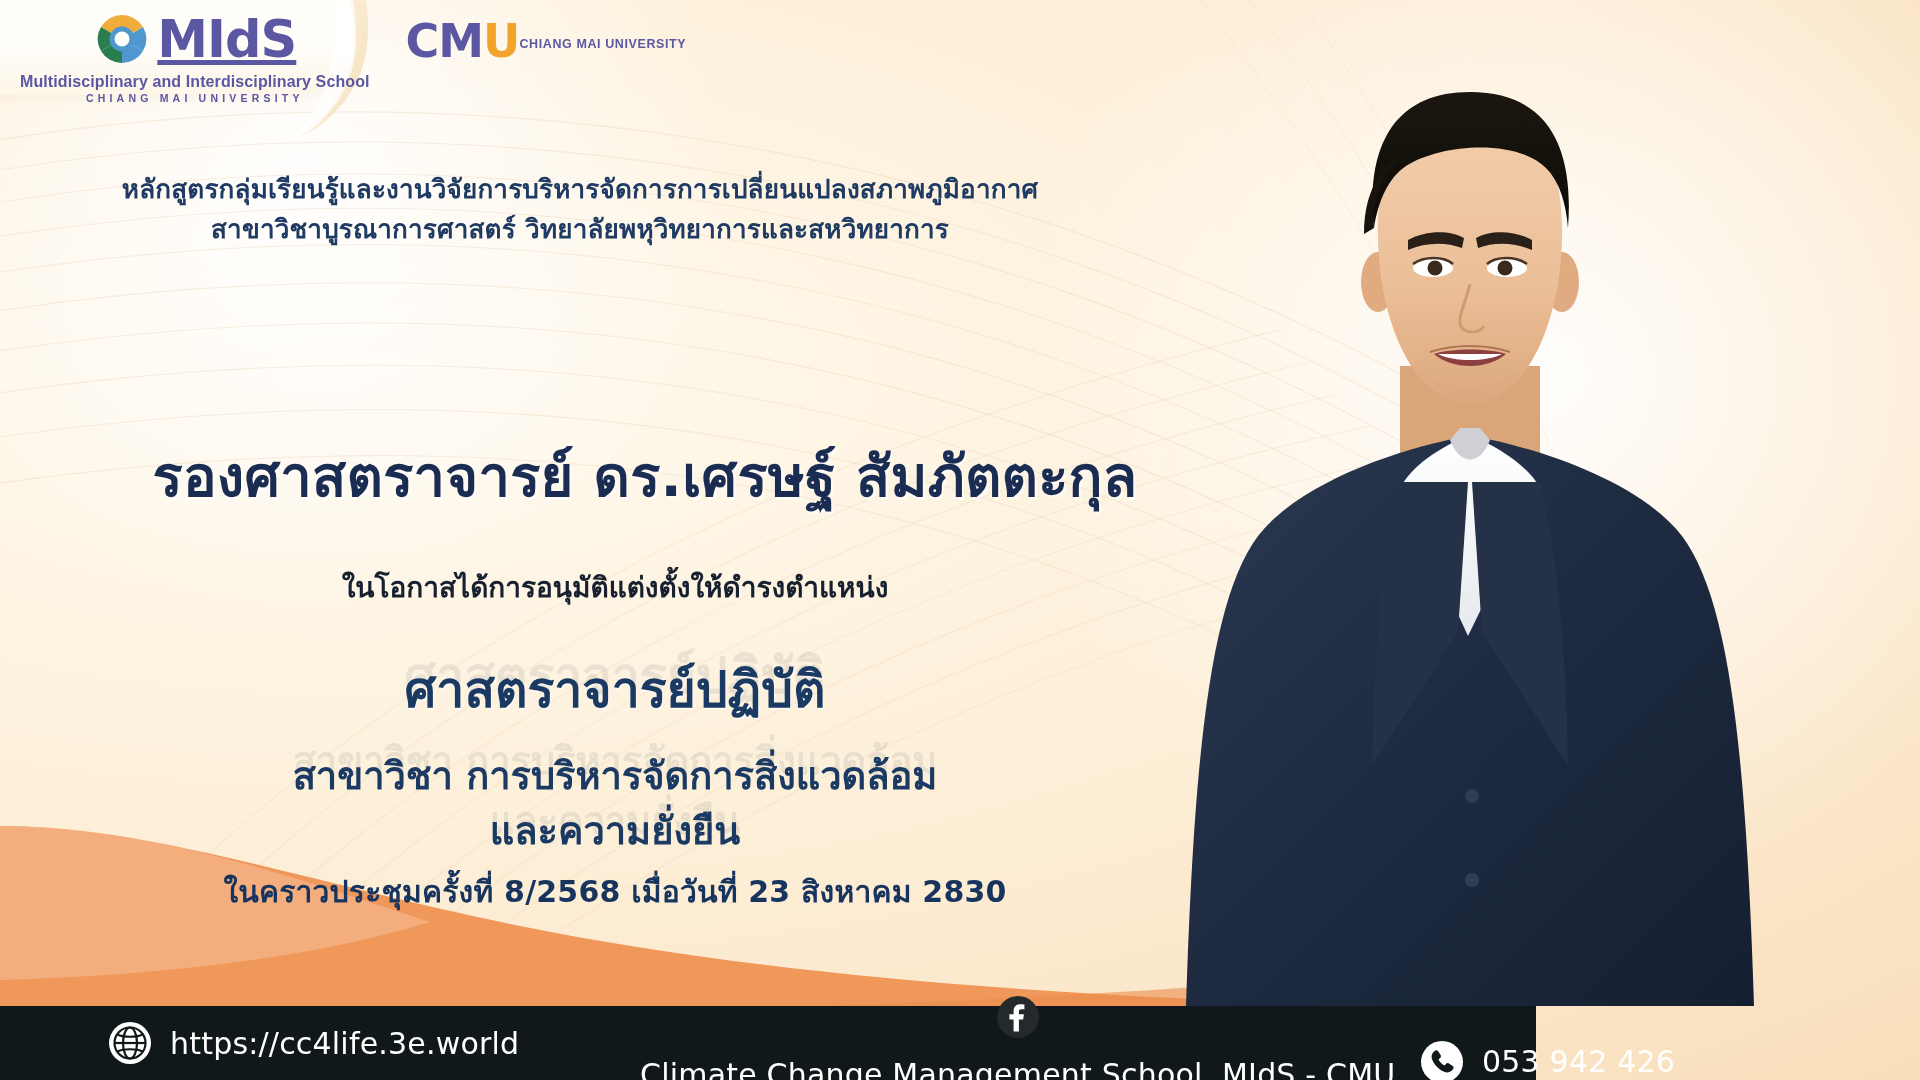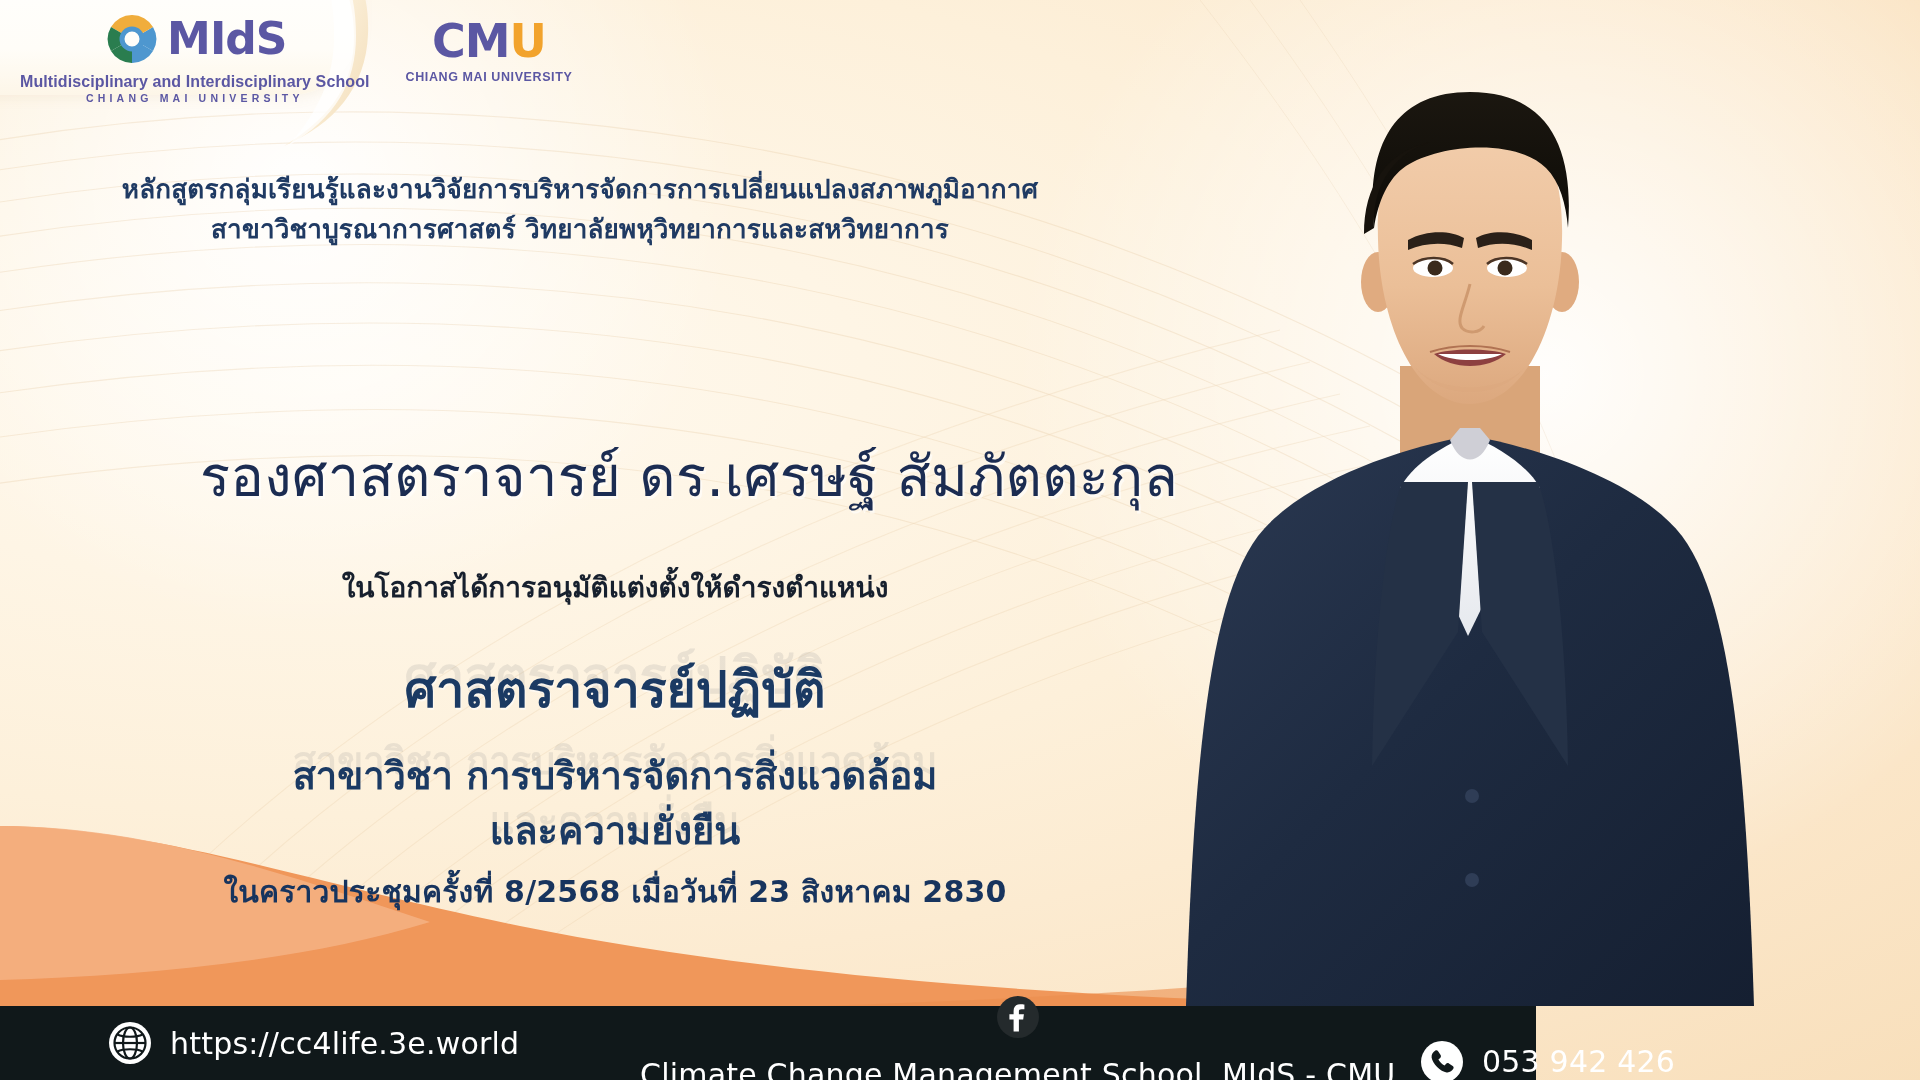--- a/index.html
+++ b/index.html
@@ -47,32 +47,33 @@
 
   .logos{
     position:absolute; left:20px; top:10px;
     display:flex; align-items:flex-start; gap:36px;
   }
   .mids-logo{ display:flex; align-items:center; flex-direction:column; }
   .mids-row{ display:flex; align-items:center; gap:6px; }
   .mids-mark{ width:58px; height:58px; }
   .mids-word{
     font-family:"DejaVu Sans", sans-serif;
-    font-size:44px; font-weight:700; color:#5b57a3; letter-spacing:-1px;
+    font-size:51px; font-weight:700; color:#5b57a3; letter-spacing:-1px;
     line-height:1;
+    text-decoration:underline;
   }
   .mids-sub1{
     font-size:16px; font-weight:700; color:#5b57a3; margin-top:5px; letter-spacing:.1px;
     text-align:center; white-space:nowrap;
   }
   .mids-sub2{
     font-size:10.5px; font-weight:700; color:#5b57a3; letter-spacing:4.2px;
     text-align:center; white-space:nowrap; margin-top:1px;
   }
-  .cmu-logo{ display:flex; flex-direction:column; align-items:center; padding-top:8px;}
+  .cmu-logo{ display:flex; align-items:center; padding-top:8px;}
   .cmu-word{
     font-family:"DejaVu Sans", sans-serif;
     font-size:46px; font-weight:700; color:#5b57a3; line-height:1; letter-spacing:-1px;
   }
   .cmu-word .o{ color:#f2a32c; }
   .cmu-sub{
     font-size:12.5px; font-weight:700; color:#5b57a3; letter-spacing:.6px; margin-top:6px;
     white-space:nowrap;
   }
 
@@ -95,23 +96,22 @@
   .hdr.l2{ top:212px; }
 
   .congrats{
     position:absolute; left:0; top:278px; width:1160px; text-align:center;
     color:#1b2c52; font-weight:700; font-size:64px; letter-spacing:.5px;
     text-shadow:2px 3px 0 rgba(255,255,255,.65);
   }
 
   .name{
     position:absolute; left:0; top:432px; width:1290px; text-align:center;
-    color:#1b2c52; font-weight:400; font-size:56px; letter-spacing:.3px;
+    color:#1b2c52; font-weight:700; font-size:56px; letter-spacing:.3px;
     text-shadow:2px 3px 0 rgba(255,255,255,.6);
-    margin-left:44px;
   }
 
   .occasion{
     position:absolute; left:0; top:565px; width:1230px; text-align:center;
     color:#17202e; font-weight:700; font-size:28px;
   }
 
   
   .ghost{
     position:absolute; left:0; width:1230px; text-align:center;

